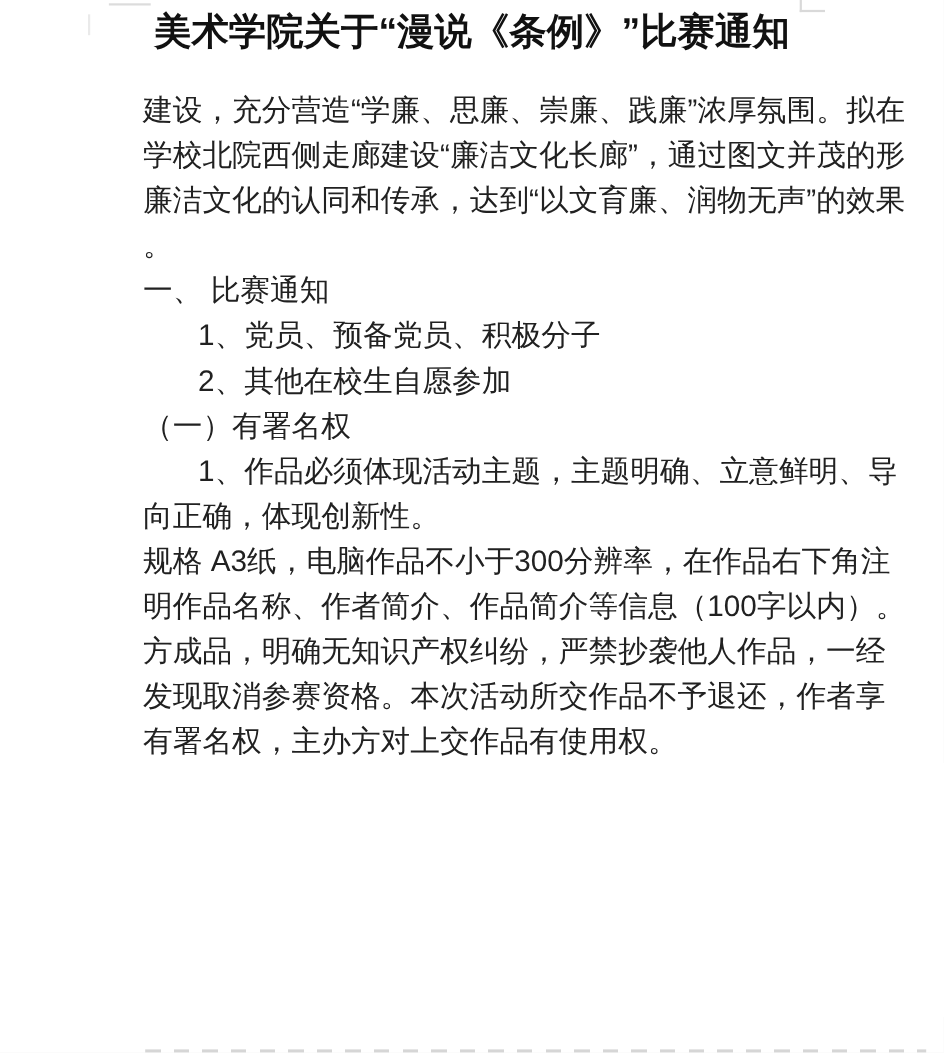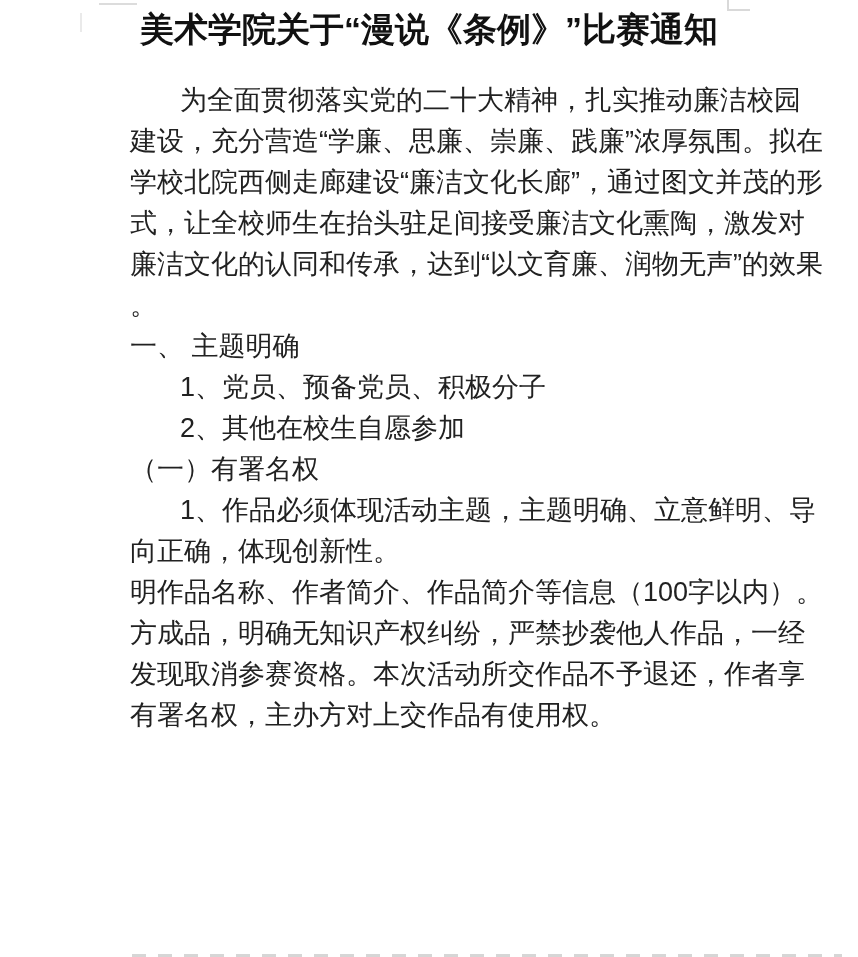--- a/index.html
+++ b/index.html
@@ -74,32 +74,31 @@
 <body>
 
 <div class="page">
   <div class="mark mark-tl-h"></div>
   <div class="mark mark-tl-v"></div>
   <div class="mark mark-tr"></div>
 
   <h1 class="doc-title">美术学院关于“漫说《条例》”比赛通知</h1>
 
   <div class="doc-body">
-      <div class="doc-line indent-2">为全面贯彻落实党的二十大精神，扎实推动廉洁校园</div>
       <div class="doc-line">建设，充分营造“学廉、思廉、崇廉、践廉”浓厚氛围。拟在</div>
       <div class="doc-line">学校北院西侧走廊建设“廉洁文化长廊”，通过图文并茂的形</div>
-      <div class="doc-line">式，让全校师生在抬头驻足间接受廉洁文化熏陶，激发对</div>
       <div class="doc-line">廉洁文化的认同和传承，达到“以文育廉、润物无声”的效果</div>
       <div class="doc-line">。</div>
-      <div class="doc-line">一、 主题明确</div>
+      <div class="doc-line">一、 比赛通知</div>
       <div class="doc-line indent-2">1、党员、预备党员、积极分子</div>
       <div class="doc-line indent-2">2、其他在校生自愿参加</div>
       <div class="doc-line">（一）有署名权</div>
       <div class="doc-line indent-2">1、作品必须体现活动主题，主题明确、立意鲜明、导</div>
       <div class="doc-line">向正确，体现创新性。</div>
+      <div class="doc-line">规格 A3纸，电脑作品不小于300分辨率，在作品右下角注</div>
       <div class="doc-line">明作品名称、作者简介、作品简介等信息（100字以内）。</div>
       <div class="doc-line">方成品，明确无知识产权纠纷，严禁抄袭他人作品，一经</div>
       <div class="doc-line">发现取消参赛资格。本次活动所交作品不予退还，作者享</div>
       <div class="doc-line">有署名权，主办方对上交作品有使用权。</div>
     </div>
 
   <div class="bottom-cutoff"></div>
 </div>
 
 </body></html>

